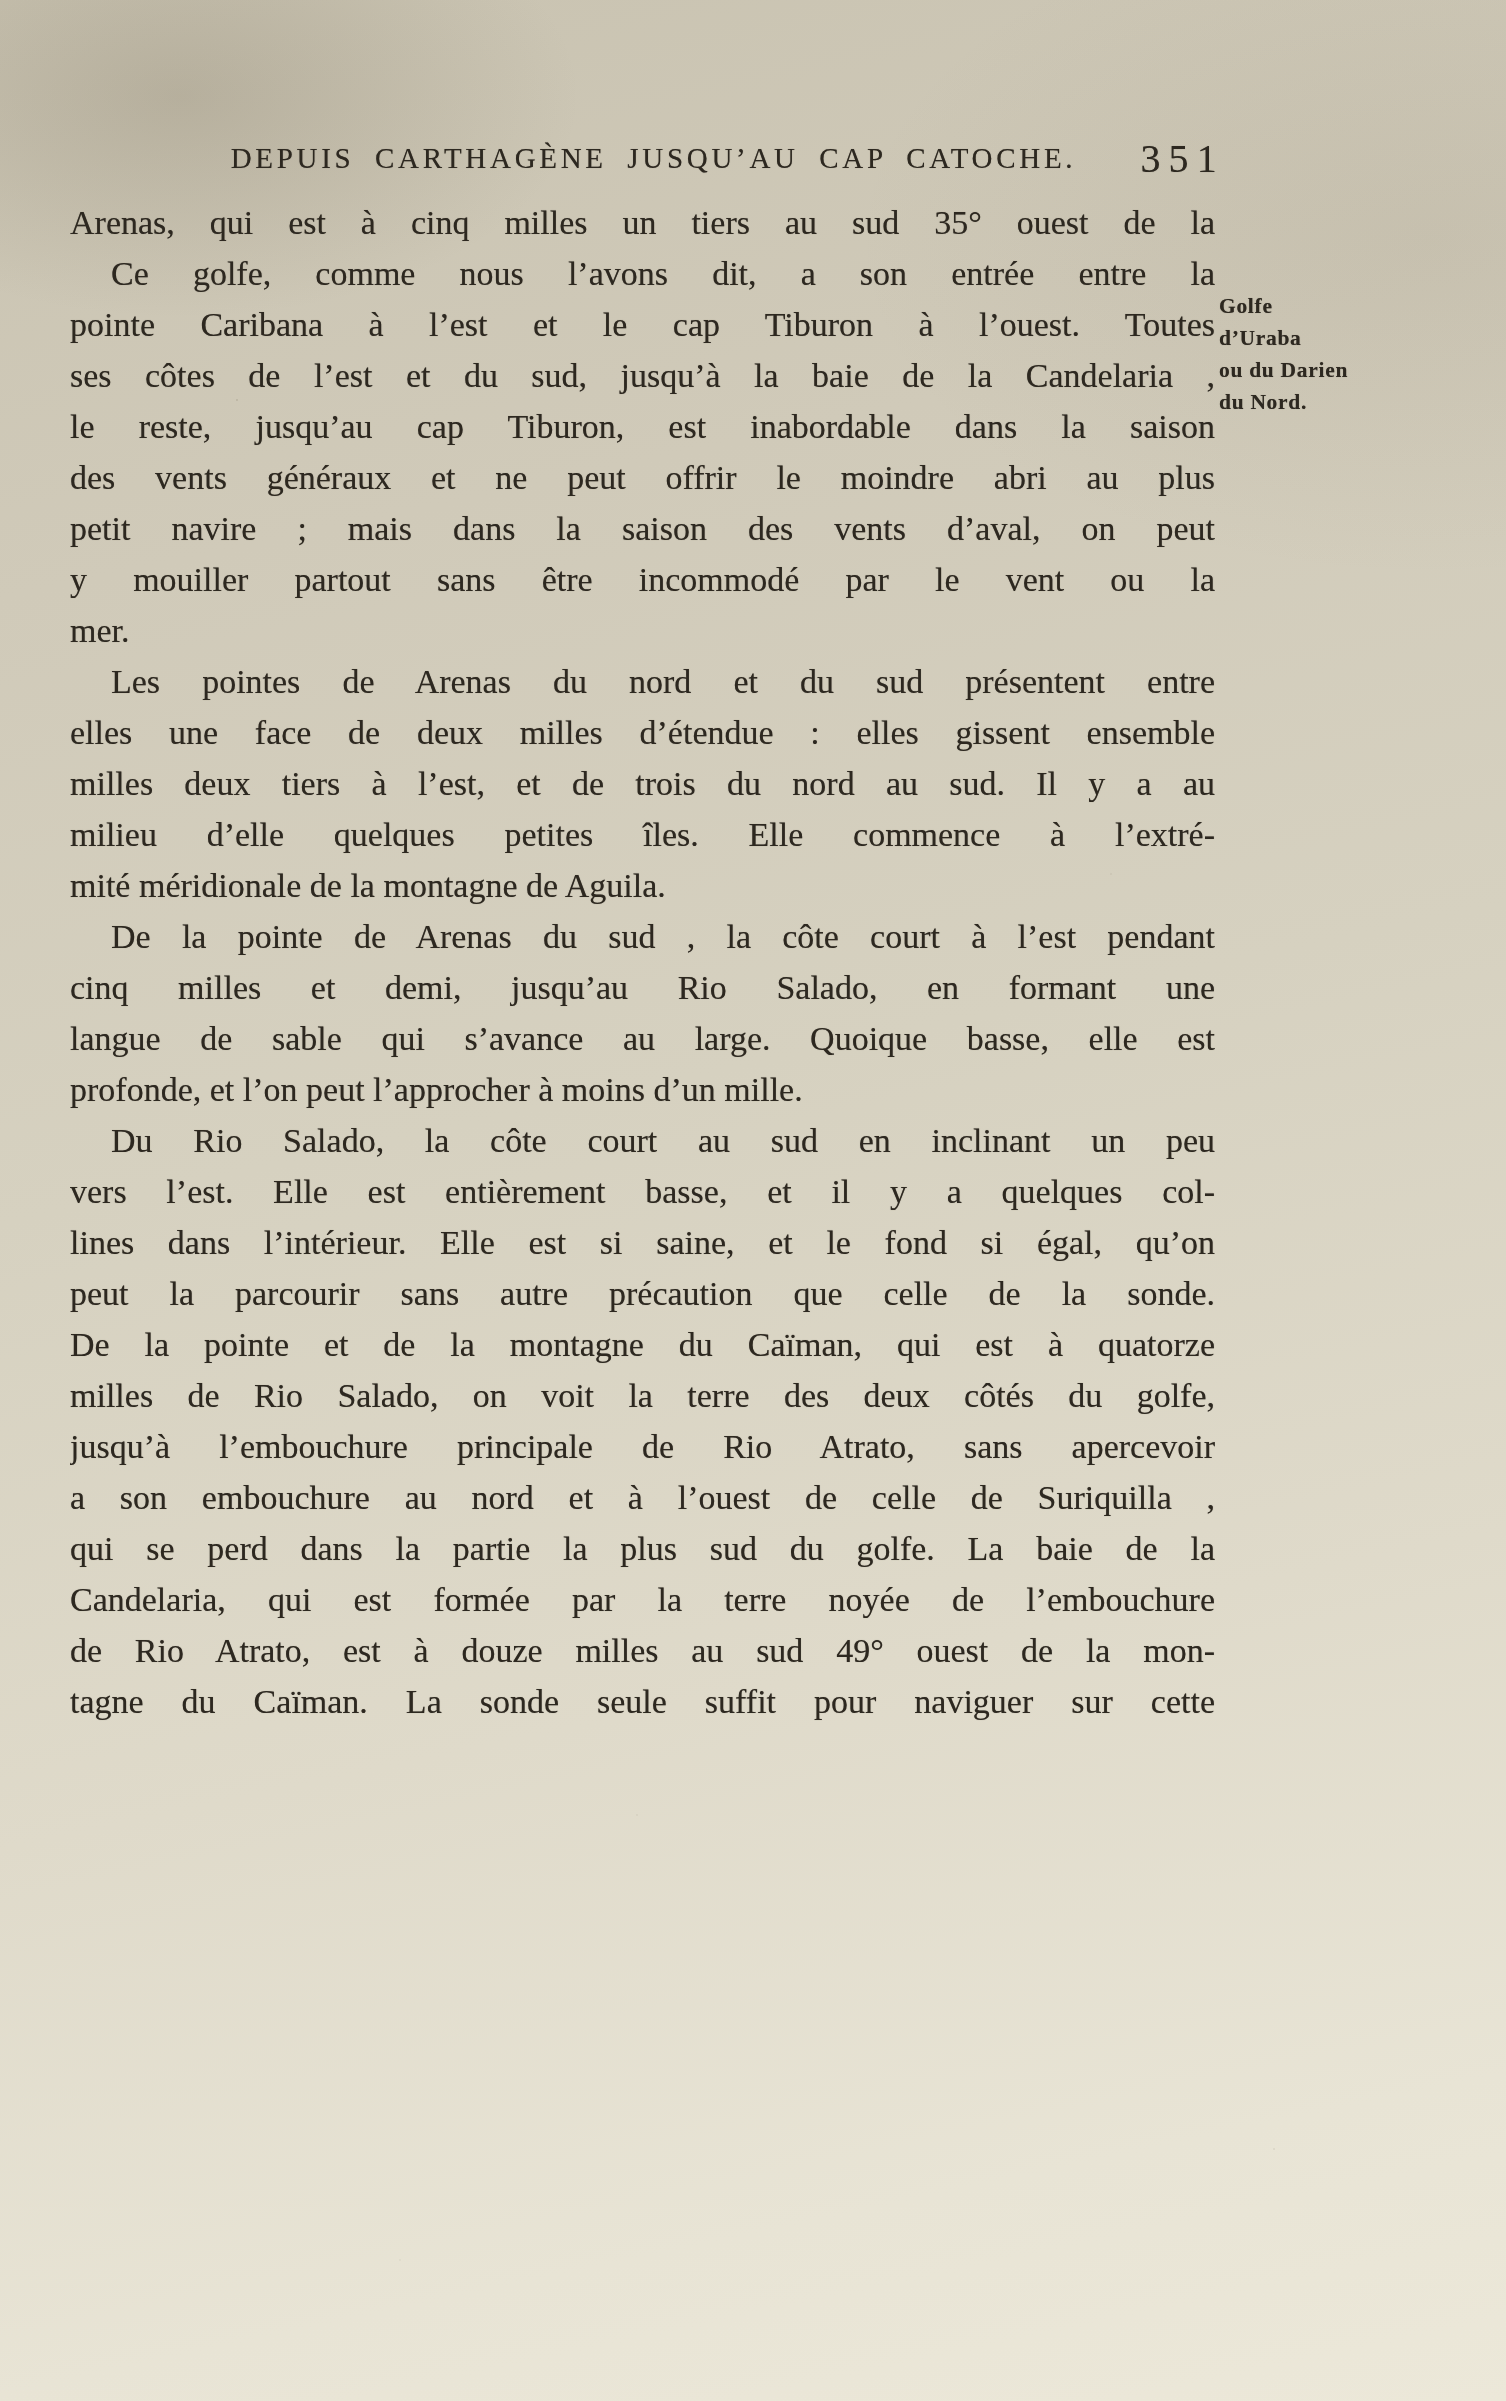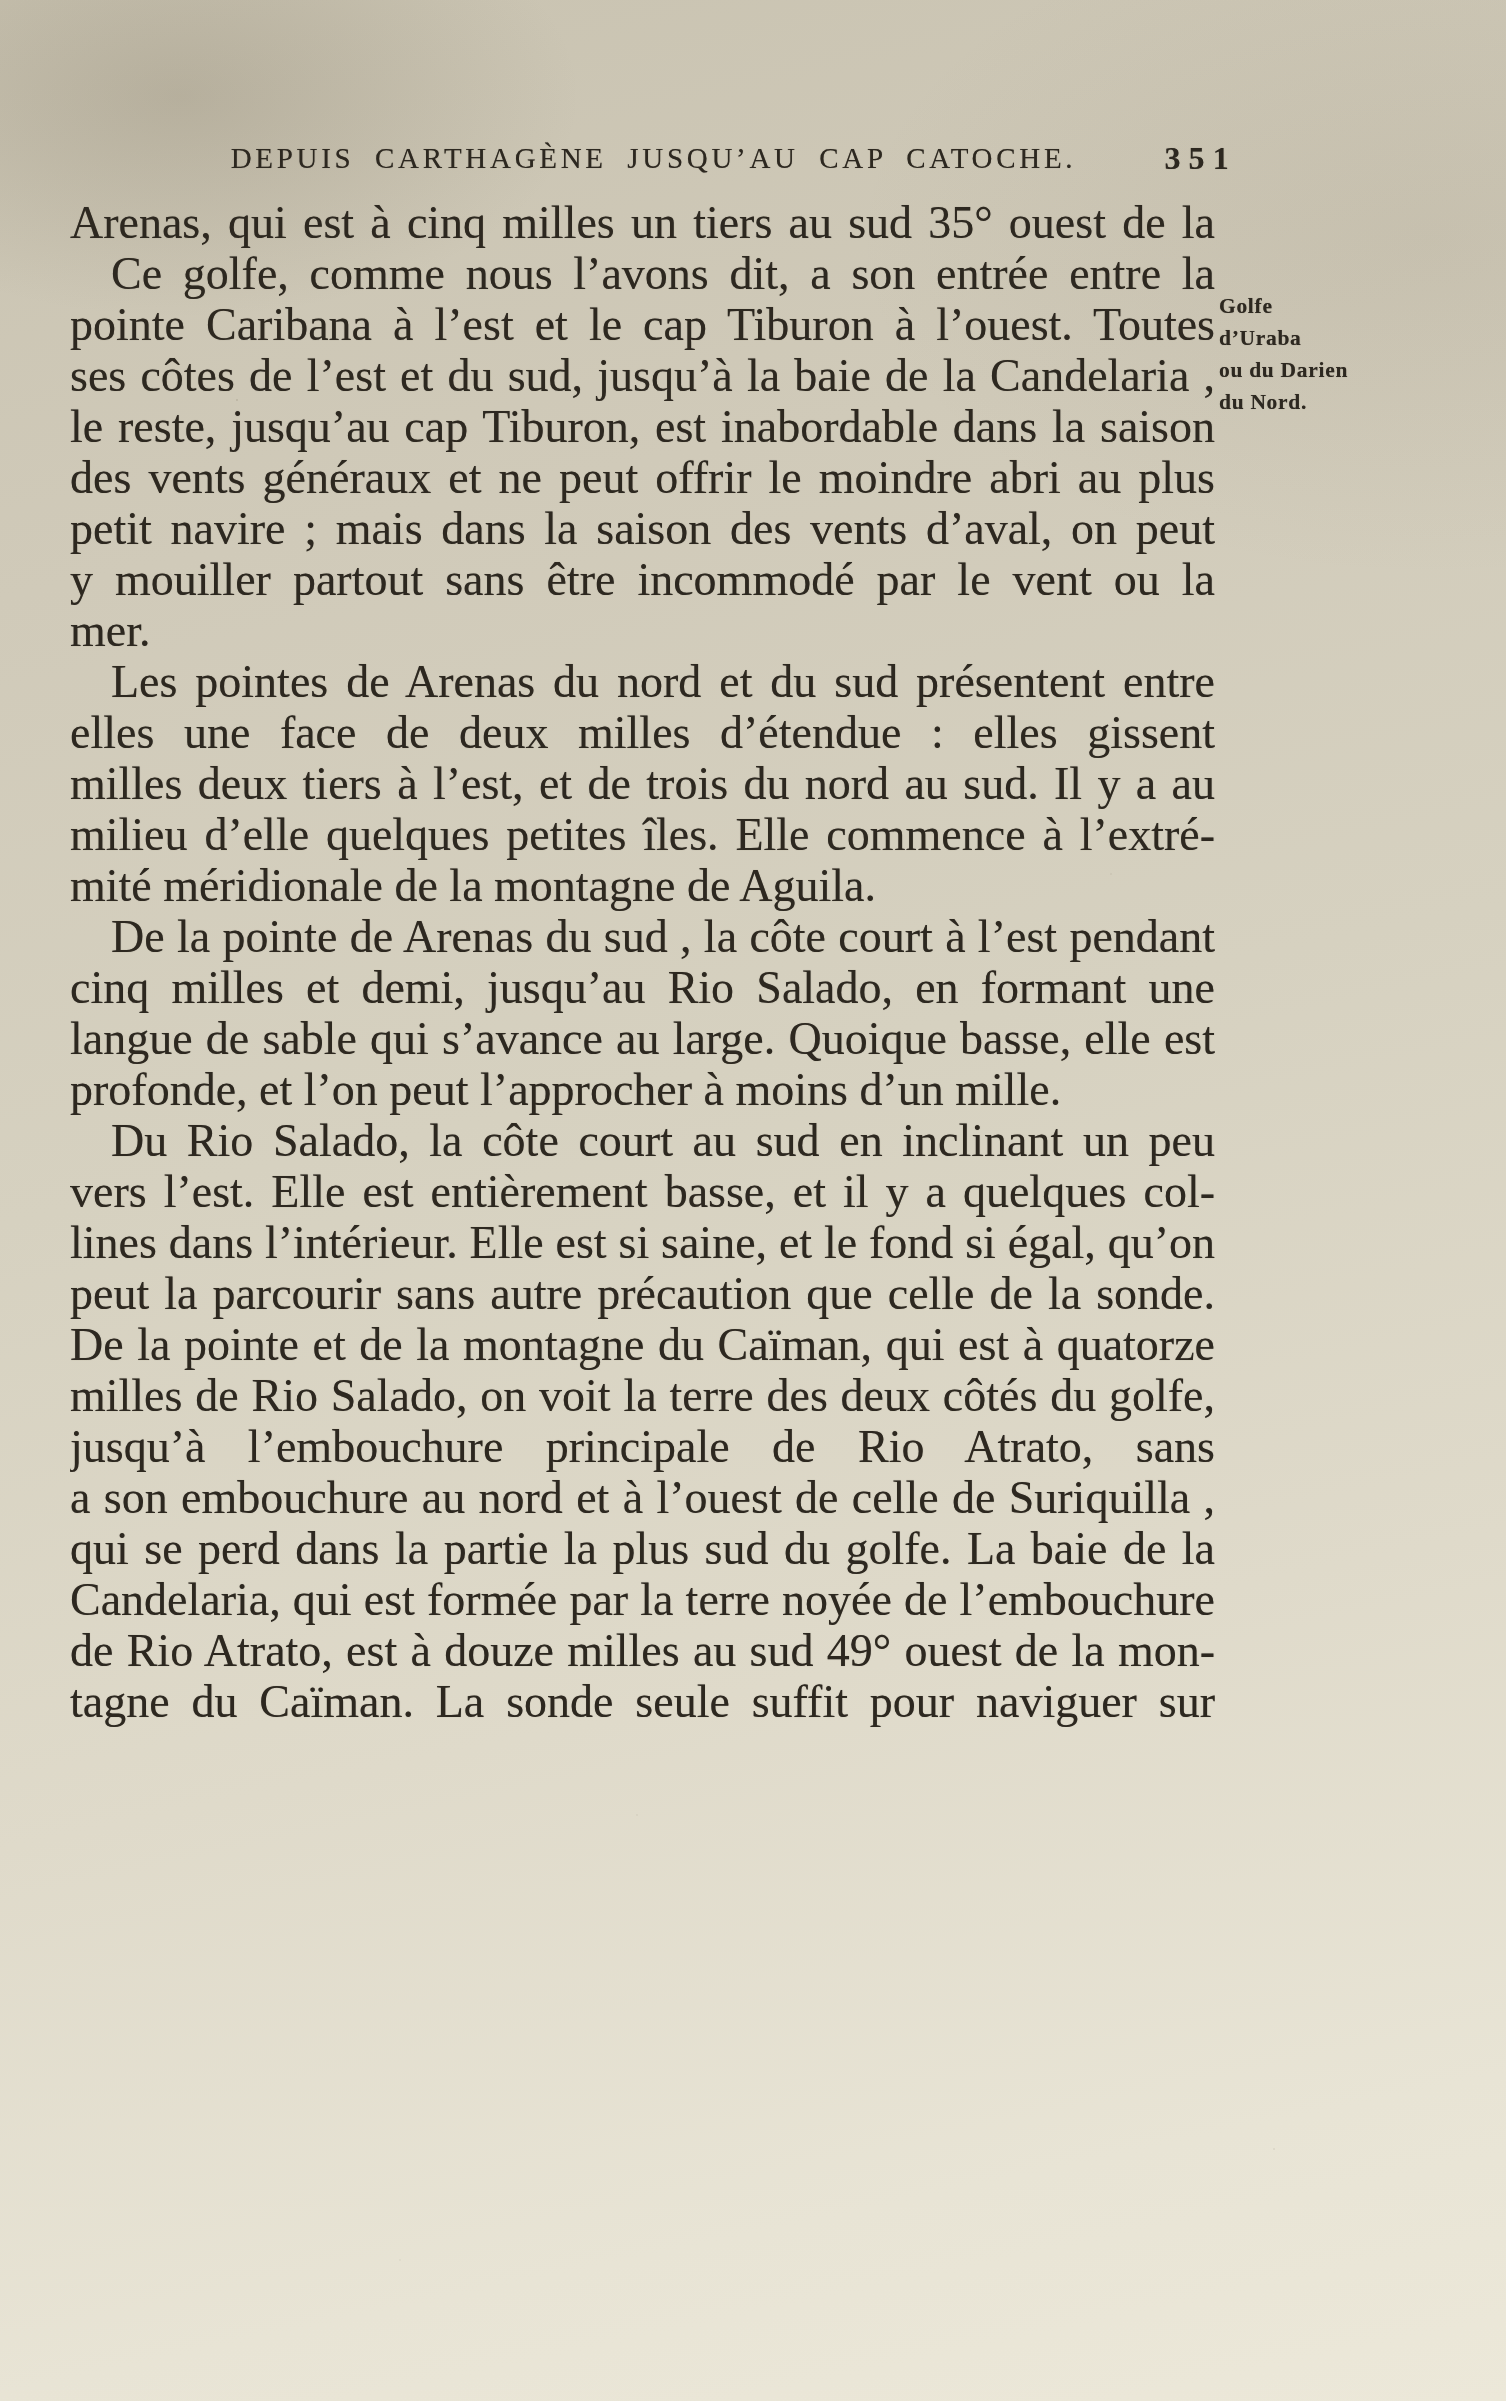--- a/index.html
+++ b/index.html
@@ -26,28 +26,27 @@
   .header{
     position:absolute;top:139px;left:70px;width:1167px;height:44px;
   }
   .header-title{
     text-align:center;
     font-size:29px;line-height:39px;
     letter-spacing:3.7px;word-spacing:9.6px;
     text-shadow:0 0 0.7px rgba(45,40,32,.55);
   }
   .page-number{
-    position:absolute;right:0;top:0;
-    font-size:32px;line-height:39px;letter-spacing:8.2px;
+    position:absolute;right:12px;top:0;
+    font-size:40px;line-height:39px;letter-spacing:8.2px;
     text-shadow:0 0 0.7px rgba(45,40,32,.55);
-    font-weight:bold;
   }
   .body-text{
     position:absolute;top:197px;left:70px;width:1145px;
-    font-size:46px;line-height:51px;
+    font-size:34px;line-height:51px;
     text-shadow:0 0 0.7px rgba(45,40,32,.5);
   }
   .line{
     text-align:justify;text-align-last:justify;-moz-text-align-last:justify;
     white-space:normal;overflow:hidden;height:51px;
   }
   .line.para-end{text-align-last:left;-moz-text-align-last:left;}
   .line.indent{text-indent:41px;}
   .margin-note{
     position:absolute;top:290px;left:1219px;width:222px;

